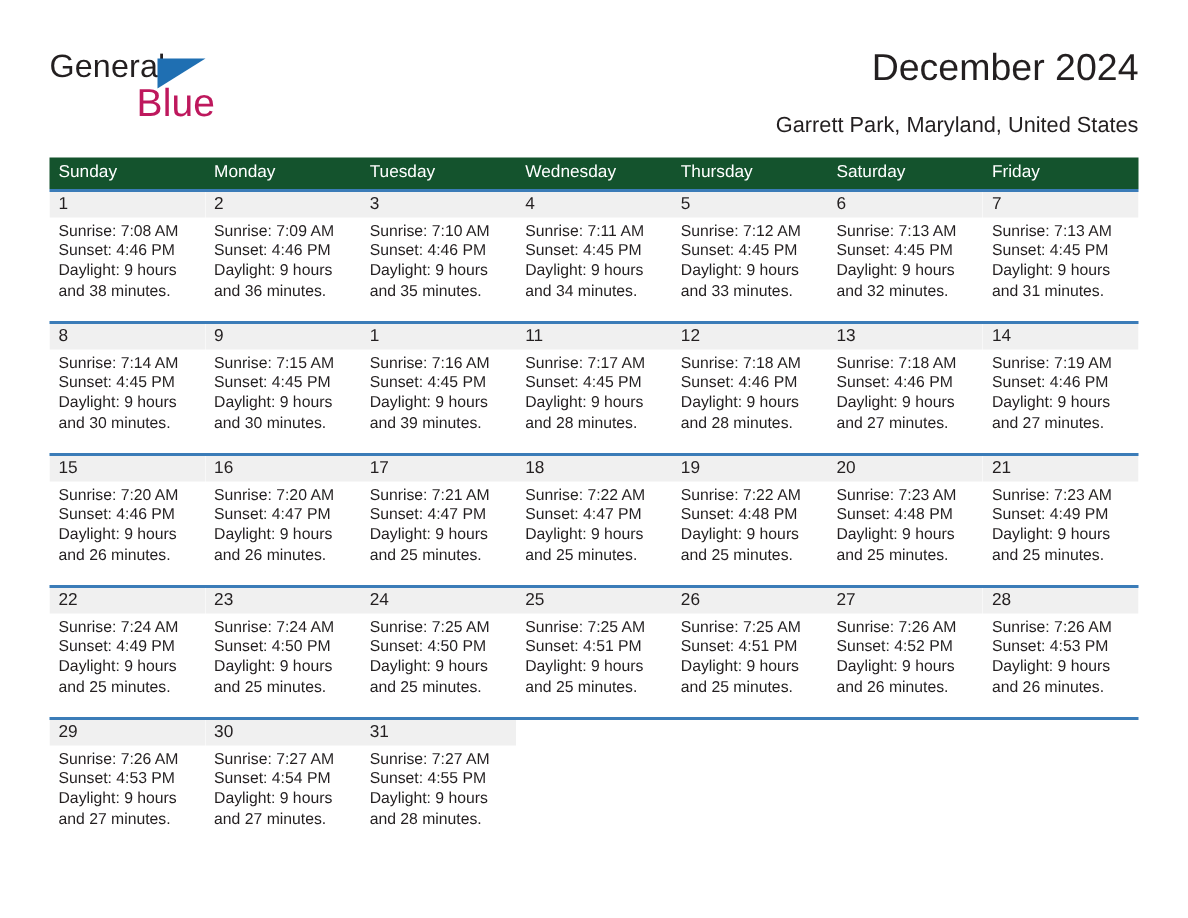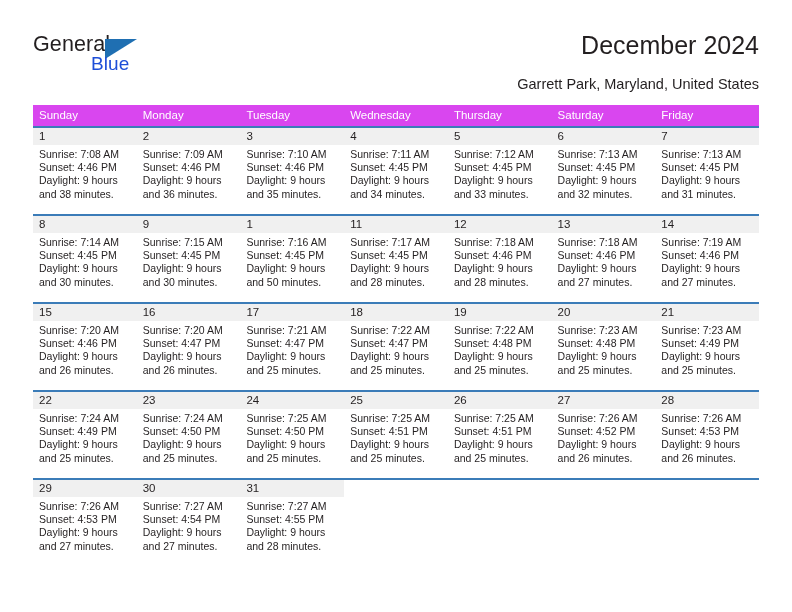--- a/index.html
+++ b/index.html
@@ -51,23 +51,23 @@
     top: 7px;
     width: 0;
     height: 0;
     border-left: 32px solid #1f6fb2;
     border-bottom: 20px solid transparent;
   }
   .logo-blue {
     position: absolute;
     left: 58px;
     top: 21px;
-    font-size: 19px;
+    font-size: 26px;
     letter-spacing: 0.1px;
-    color: #1d4ed8;
+    color: #be185d;
     font-family: "Liberation Sans", sans-serif;
   }
   .title-block {
     position: absolute;
     right: 0;
     top: 0;
     text-align: right;
   }
   .cal-title {
     font-size: 25px;
@@ -85,21 +85,21 @@
 
   
   .calendar {
     position: absolute;
     left: 33px;
     top: 105px;
     width: 726px;
   }
   .cal-head {
     display: flex;
-    background: #d946ef;
+    background: #14532d;
     height: 21px;
   }
   .cal-head .hcell {
     flex: 1 1 0;
     color: #ffffff;
     font-size: 11.5px;
     line-height: 21px;
     padding-left: 6px;
     box-sizing: border-box;
     white-space: nowrap;
@@ -279,21 +279,21 @@
         </div>
       </div>
       <div class="day">
         <div class="day-num-band">
             <div class="day-num">1</div>
           </div>
         <div class="day-body">
           <div class="line">Sunrise: 7:16 AM</div>
           <div class="line">Sunset: 4:45 PM</div>
           <div class="line">Daylight: 9 hours</div>
-          <div class="line">and 50 minutes.</div>
+          <div class="line">and 39 minutes.</div>
         </div>
       </div>
       <div class="day">
         <div class="day-num-band">
             <div class="day-num">11</div>
           </div>
         <div class="day-body">
           <div class="line">Sunrise: 7:17 AM</div>
           <div class="line">Sunset: 4:45 PM</div>
           <div class="line">Daylight: 9 hours</div>

